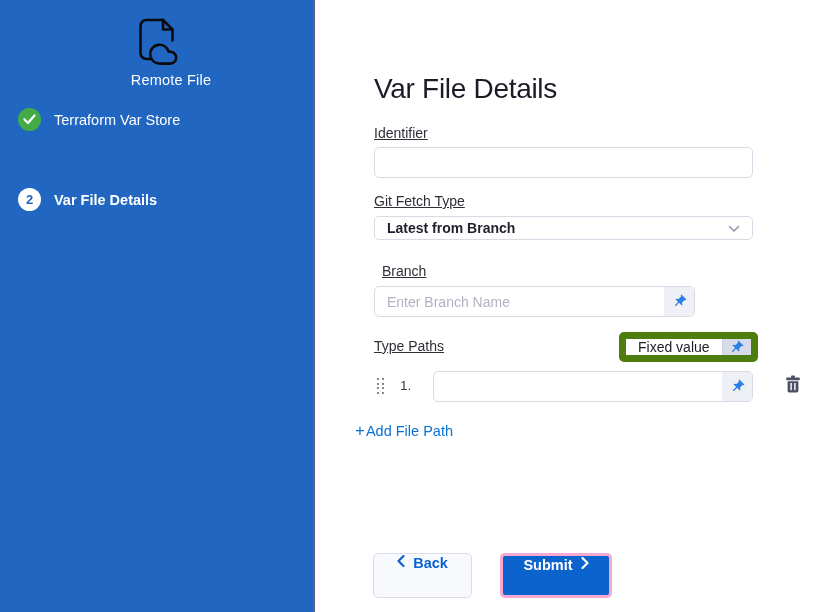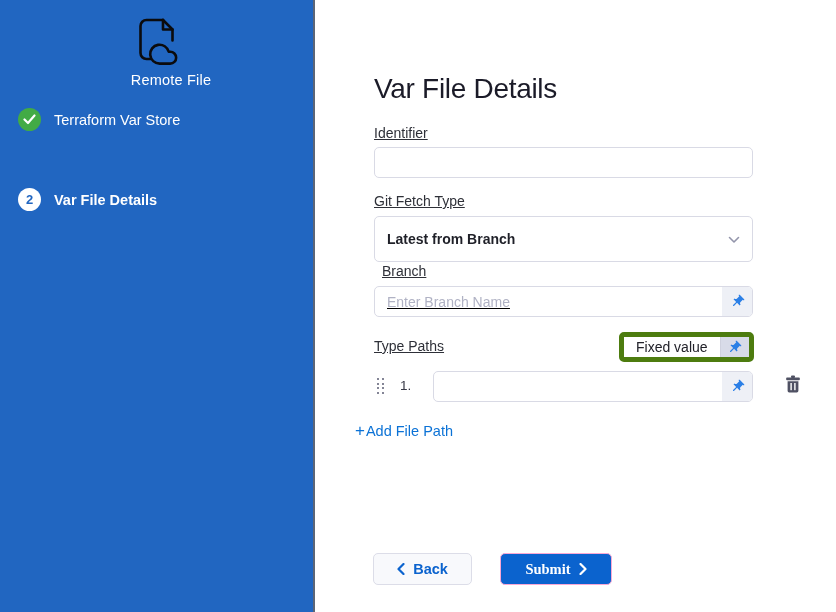--- a/index.html
+++ b/index.html
@@ -32,59 +32,59 @@
   .lbl-fetch{left:57px;top:193px;}
   .lbl-branch{left:57px;top:263px;margin-left:8px;}
   .lbl-filepaths{left:57px;top:338px;}
 
   .text-input{position:absolute;height:31px;border:1px solid #d9dae5;border-radius:5px;
     background:#fff;font-family:"Liberation Sans",sans-serif;font-size:14px;color:#22222a;
     padding:0 12px;outline:none;width:379px;left:57px;}
   .text-input::placeholder{color:#b0b2c4;}
   .inp-identifier{top:147px;}
 
-  .select{position:absolute;left:57px;top:216px;width:379px;height:46px;border:1px solid #d9dae5;
+  .select{position:absolute;left:57px;top:216px;width:379px;height:24px;border:1px solid #d9dae5;
     border-radius:5px;background:#fff;display:flex;align-items:center;justify-content:space-between;
     padding:0 12px;cursor:pointer;}
   .select-value{font-size:14px;font-weight:600;color:#1f2028;}
 
   .pin-input{position:absolute;height:31px;border:1px solid #d9dae5;border-radius:5px;
     background:#fff;display:flex;align-items:stretch;overflow:hidden;}
   .pin-input input{border:none;outline:none;flex:1;font-family:"Liberation Sans",sans-serif;
     font-size:14px;color:#22222a;padding:0 12px;background:transparent;}
   .pin-input input::placeholder{color:#b0b2c4;}
   .pin-cap{width:30px;display:flex;align-items:center;justify-content:center;
     background:#eef0f6;cursor:pointer;}
-  .inp-branch{left:57px;top:286px;width:379px;text-decoration:underline;}
+  .inp-branch{left:57px;top:286px;width:321px;}
 
   .fixed-btn{position:absolute;left:302px;top:332px;height:30px;display:flex;
-    border:5px solid #4d7c0f;border-radius:5px;overflow:hidden;cursor:pointer;background:#fff;}
+    border:7px solid #4d7c0f;border-radius:5px;overflow:hidden;cursor:pointer;background:#fff;}
   .fixed-btn .fixed-label{display:flex;align-items:center;padding:0 12px;font-size:14px;
     color:#22222a;background:#ffffff;border-right:1px solid #cfd1de;}
   .fixed-btn .pin-cap{background:#d8dbe8;width:28px;}
 
   .fp-row{position:absolute;left:57px;top:371px;width:462px;height:31px;}
   .drag-handle{position:absolute;left:3px;top:7px;width:10px;height:18px;
     display:grid;grid-template-columns:3px 3px;grid-auto-rows:3px;gap:1.5px;cursor:grab;}
   .drag-handle i{width:2.4px;height:2.4px;border-radius:50%;background:#5b5d73;}
   .row-index{position:absolute;left:26px;top:7px;font-size:13.5px;color:#383946;}
   .fp-input{left:59px;top:0;width:320px;}
   .trash-btn{position:absolute;left:408px;top:2px;width:22px;height:22px;border:none;
     background:transparent;padding:0;cursor:pointer;display:flex;align-items:center;justify-content:center;}
 
   .add-link{position:absolute;left:38px;top:422px;display:flex;align-items:center;gap:1px;
     color:#0b72d6;font-size:14.5px;font-weight:500;background:none;border:none;cursor:pointer;
     font-family:"Liberation Sans",sans-serif;padding:0;}
   .add-plus{font-size:17px;font-weight:400;line-height:1;}
 
-  .footer-btn{position:absolute;top:553px;height:32px;border-radius:5px;display:flex;
-    align-items:center;justify-content:center;gap:8px;font-family:"Liberation Sans",sans-serif;
+  .footer-btn{position:absolute;top:553px;height:45px;border-radius:5px;display:flex;
+    justify-content:center;gap:8px;font-family:"Liberation Sans",sans-serif;
     font-size:14.5px;font-weight:600;cursor:pointer;}
   .back-btn{left:56px;width:99px;background:#f8f9fc;border:1px solid #dcdde8;color:#0b63ce;}
-  .submit-btn{left:183px;width:112px;background:#0b63ce;border:1px solid #f9a8d4;color:#ffffff;font-family:Liberation Serif, serif;}
+  .submit-btn{left:183px;width:112px;background:#0b63ce;border:3px solid #f9a8d4;color:#ffffff;}
 </style>
 </head>
 <body>
 
 <div class="stage">
 
   <aside class="sidebar">
     <div class="panel-icon">
       <svg width="48" height="50" viewBox="0 0 48 50" fill="none">
         <path d="M30 4 H13.5 a6 6 0 0 0 -6 6 v27 a6 6 0 0 0 6 6 h4" stroke="#0b0b0d" stroke-width="2.6" stroke-linecap="round" stroke-linejoin="round"></path>

